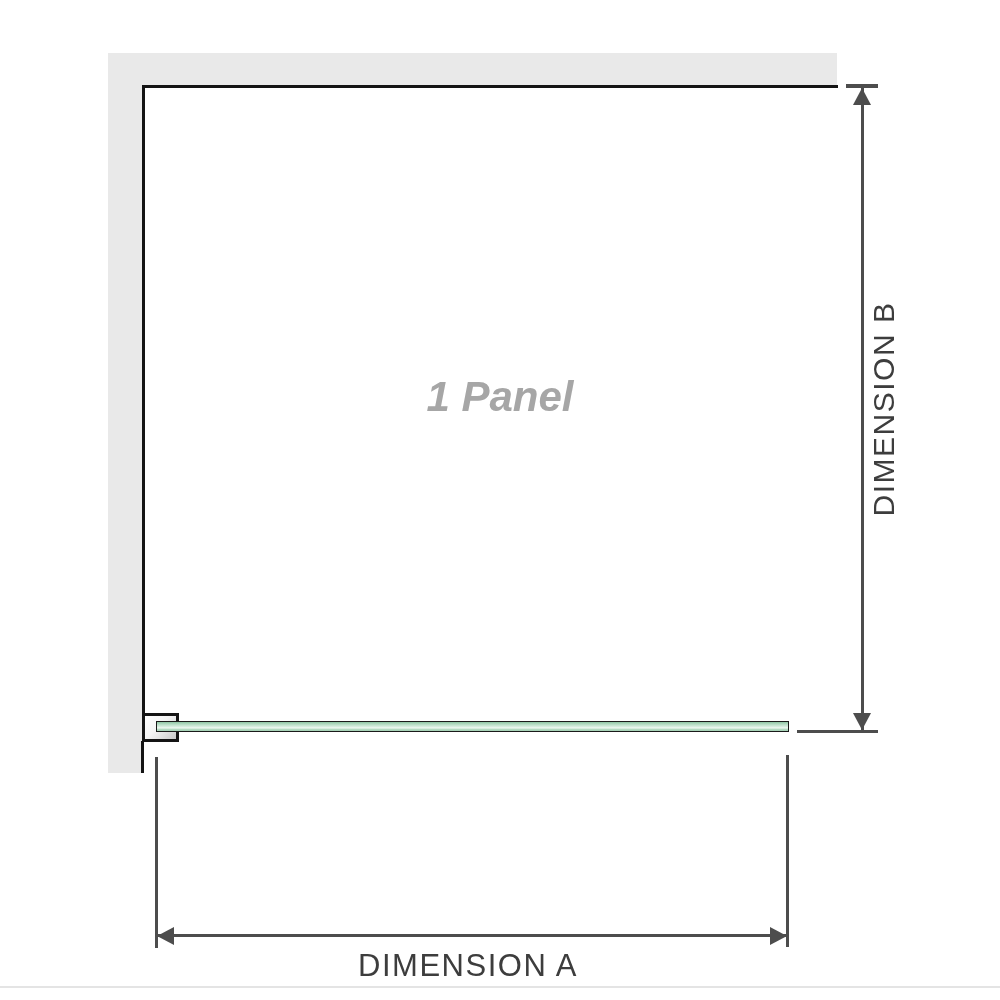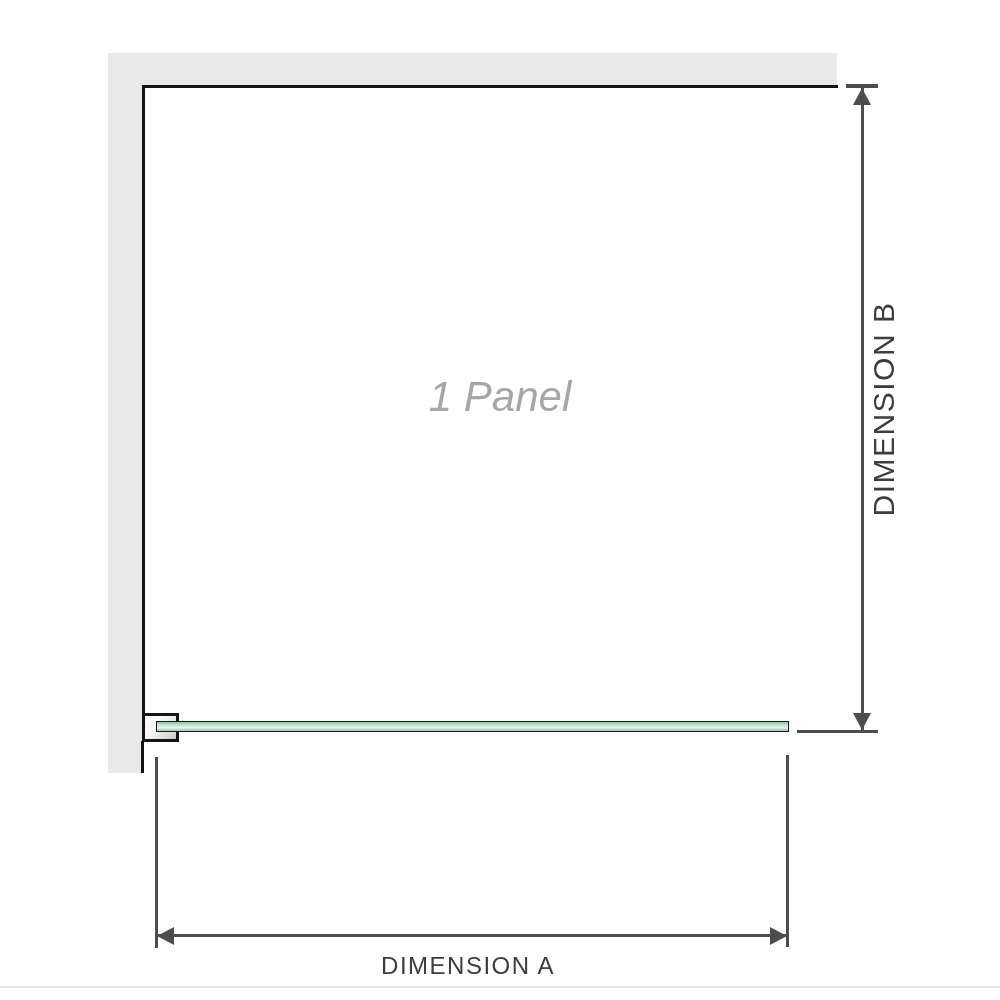--- a/index.html
+++ b/index.html
@@ -62,29 +62,29 @@
 
   
   .dima-ext-left{left:155px;top:757px;width:3px;height:191px;background:var(--dim-line);}
   .dima-ext-right{left:786px;top:755px;width:3px;height:192px;background:var(--dim-line);}
   .dima-line{left:158px;top:934px;width:629px;height:3px;background:var(--dim-line);}
   .dima-arrow-left{left:157px;top:926.5px;border-top:9px solid transparent;border-bottom:9px solid transparent;border-right:17px solid var(--dim-line);}
   .dima-arrow-right{left:770px;top:926.5px;border-top:9px solid transparent;border-bottom:9px solid transparent;border-left:17px solid var(--dim-line);}
   .dima-label{
     left:468px;top:966px;
     transform:translate(-50%,-50%);
-    font-size:24px;letter-spacing:1.5px;color:var(--dim-text);
+    font-size:31px;letter-spacing:1.5px;color:var(--dim-text);
     white-space:nowrap;font-weight:400;
   }
 
   
   .panel-label{
     left:500px;top:397px;
     transform:translate(-50%,-50%);
-    font-size:42px;font-style:italic;font-weight:normal;
+    font-size:42px;font-style:italic;font-weight:bold;
     color:var(--label-gray);white-space:nowrap;
   }
 
   
   .bottom-rule{left:0;top:986px;width:1000px;height:2px;background:var(--baseline-gray);}
 </style>
 </head>
 <body>
 
 <div class="stage">

